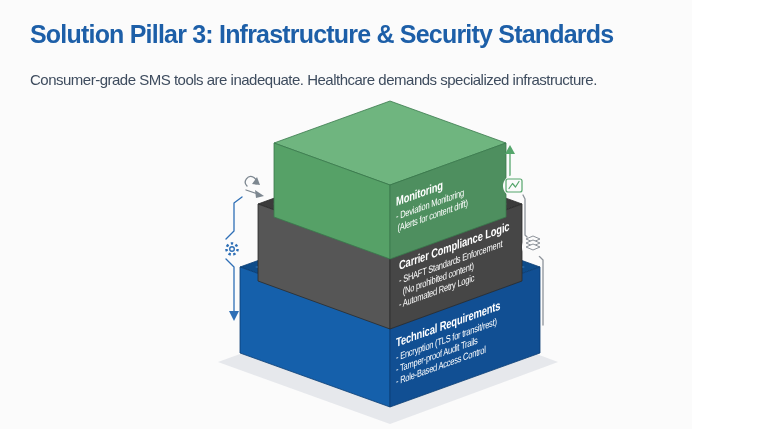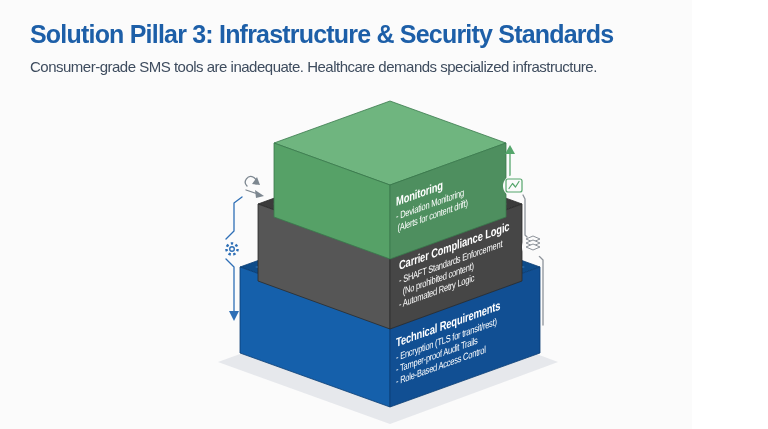--- a/index.html
+++ b/index.html
@@ -7,21 +7,21 @@
     position:relative; width:692px; height:429px;
     background:#fbfbfb; overflow:hidden;
     font-family:"Liberation Sans", sans-serif;
   }
   .page-header { position:absolute; top:20px; left:30px; right:20px; z-index:2; }
   .page-title {
     margin:0; font-size:25px; font-weight:700; letter-spacing:-0.8px;
     color:#1d5fa8; line-height:1.15;
   }
   .page-subtitle {
-    margin:9px 0 0 0; font-size:15px; font-weight:400; letter-spacing:-0.5px;
+    margin:22px 0 0 0; font-size:15px; font-weight:400; letter-spacing:-0.5px;
     color:#3e4c5e;
   }
   svg.diagram { position:absolute; left:0; top:0; z-index:1; }
   .face { stroke-linejoin:round; }
   .face-title { font-size:12.5px; font-weight:700; fill:#ffffff; letter-spacing:-0.2px; }
   .face-item  { font-size:10px;  font-weight:400; fill:#ffffff; letter-spacing:-0.3px; }
   .ann-line { fill:none; stroke-width:1.3; stroke-linecap:round; stroke-linejoin:round; }
   .icon-halo { fill:#fbfbfb; stroke:none; }
 </style>
 </head>

